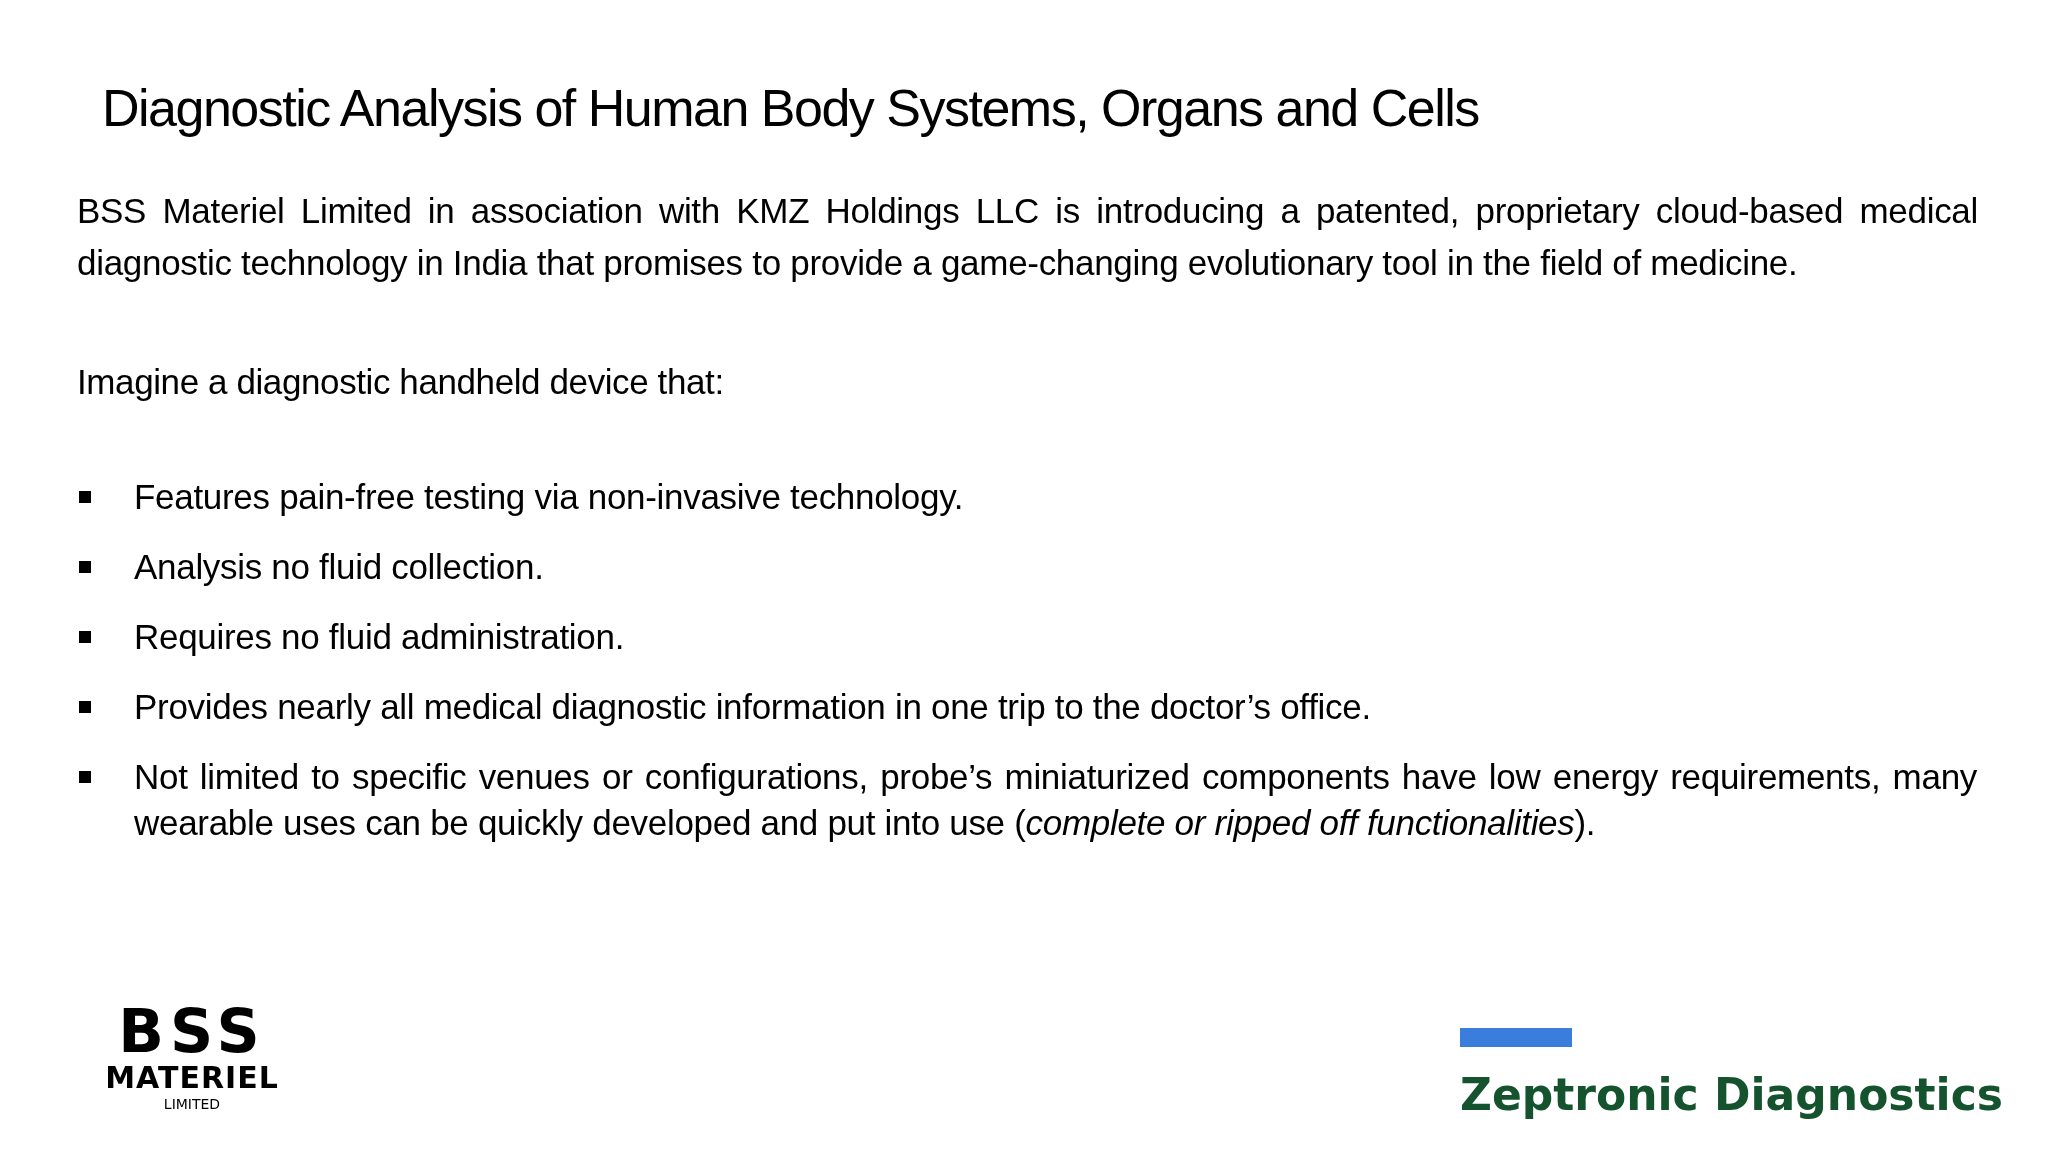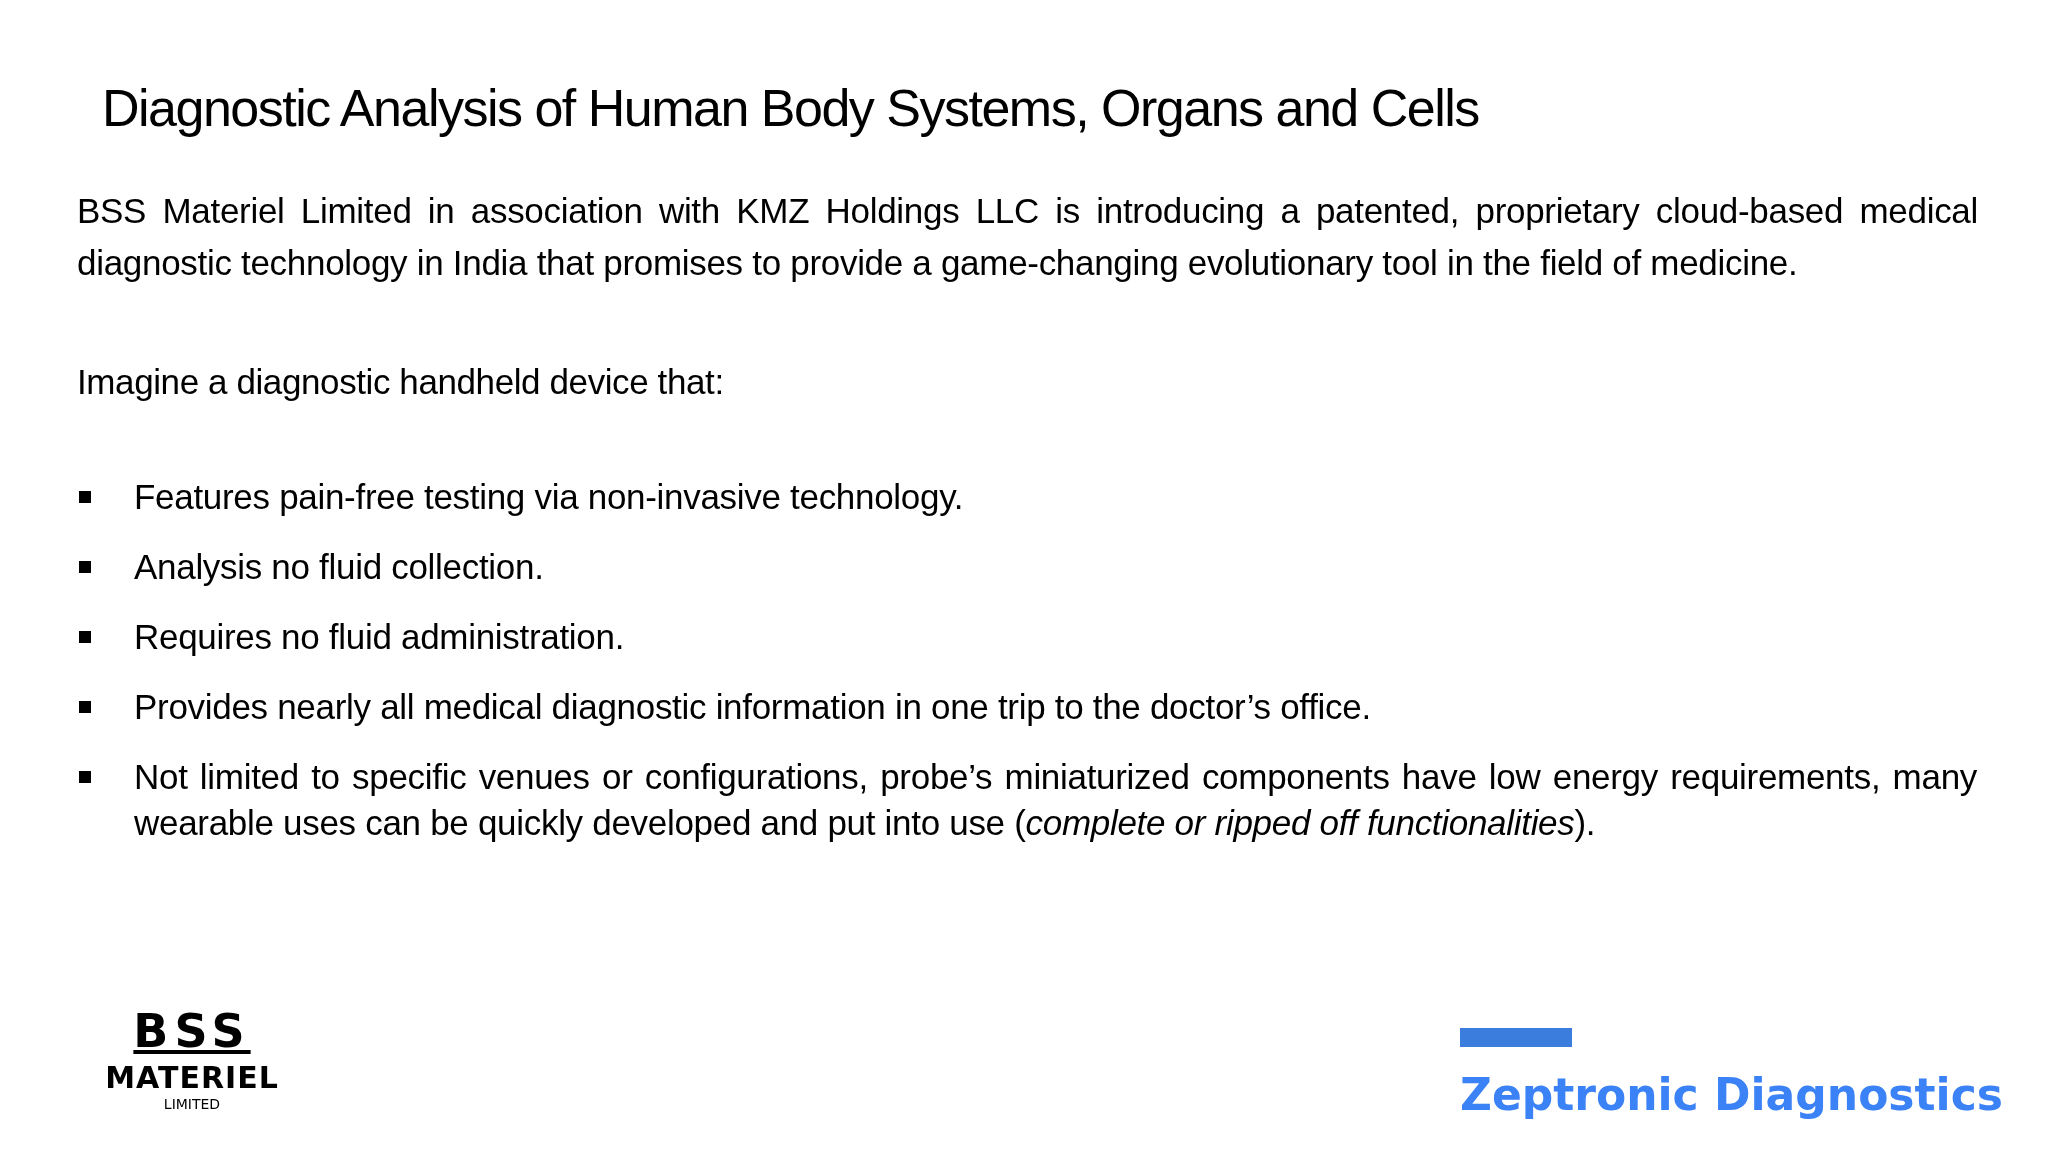--- a/index.html
+++ b/index.html
@@ -5,26 +5,26 @@
   html, body { margin:0; padding:0; background:#ffffff; }
   body { width:2048px; height:1152px; position:relative; overflow:hidden; font-family:"Liberation Sans", sans-serif; color:#000; }
   .title { position:absolute; left:102px; top:78px; font-size:52px; letter-spacing:-1.5px; font-weight:400; white-space:nowrap;text-align:right; }
   .intro { position:absolute; left:77px; top:185px; width:1901px; font-size:35px; line-height:52px; text-align:justify; letter-spacing:-0.3px; }
   .lead { position:absolute; left:77px; top:362px; font-size:35px; font-weight:normal; letter-spacing:-0.4px; }
   .bullets { position:absolute; left:64px; top:462px; width:1901px; margin:12px; padding:0; list-style:none; font-size:35px; letter-spacing:-0.3px; }
   .bullets li { position:relative; padding-left:58px; margin-bottom:24px; line-height:46px; text-align:justify; }
   .bullets li.multi { line-height:46px; }
   .bullet-mark { position:absolute; left:3px; top:17px; width:12px; height:12px; background:#000; }
   .logo-bss { position:absolute; left:92px; top:1000px; width:200px; text-align:center; }
-  .bss-big { font-size:46px; font-weight:bold; letter-spacing:6px; line-height:62px; font-family:"DejaVu Sans", sans-serif;text-decoration:underline; }
+  .bss-big { font-size:60px; font-weight:bold; letter-spacing:6px; line-height:62px; font-family:"DejaVu Sans", sans-serif; }
   .bss-mid { font-size:30px; letter-spacing:1px; line-height:32px; font-family:"DejaVu Sans", sans-serif;font-weight:bold; }
   .bss-small { font-size:14px; line-height:20px; font-family:"DejaVu Sans", sans-serif; }
   .logo-zep { position:absolute; left:1460px; top:1028px; }
   .zep-bar { width:112px; height:19px; background:#3b7ddd; }
-  .zep-text { margin-top:22px; font-size:44px; font-weight:bold; color:#3b82f6; font-family:"DejaVu Sans", sans-serif; letter-spacing:0px; white-space:nowrap; }
+  .zep-text { margin-top:22px; font-size:44px; font-weight:bold; color:#14532d; font-family:"DejaVu Sans", sans-serif; letter-spacing:0px; white-space:nowrap; }
 </style>
 </head>
 <body>
 
 <div class="title">Diagnostic Analysis of Human Body Systems, Organs and Cells</div>
 
 <div class="intro">BSS Materiel Limited in association with KMZ Holdings LLC is introducing a patented, proprietary cloud-based medical diagnostic technology in India that promises to provide a game-changing evolutionary tool in the field of medicine.</div>
 
 <div class="lead">Imagine a diagnostic handheld device that:</div>
 

